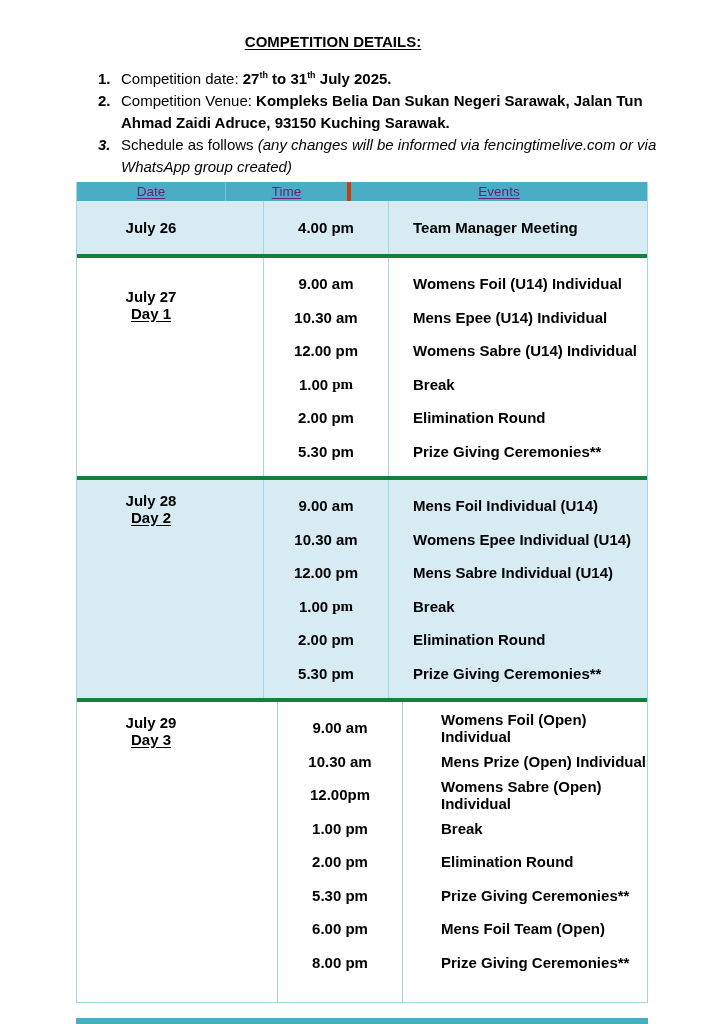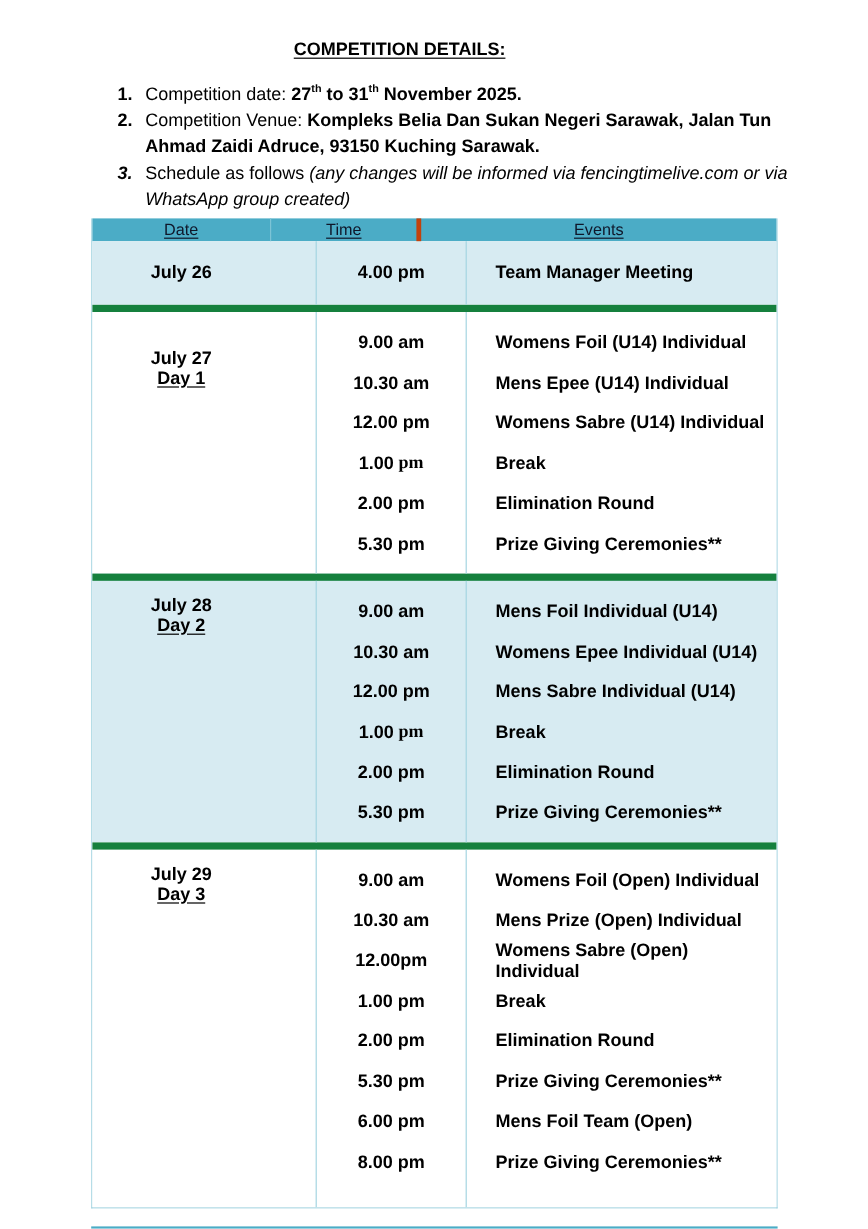--- a/index.html
+++ b/index.html
@@ -20,28 +20,28 @@
   .intro-item.italic-num .num { font-style:italic; }
   .intro-item .txt { width:543px; }
   .intro b { font-weight:bold; }
   .intro .it { font-style:italic; }
   sup { font-size:9px; vertical-align:super; line-height:0; }
 
   .table-wrap { position:absolute; left:76px; top:182px; width:572px; }
   .sched-table { border:1px solid #a5d5e2; border-top:none; }
   .thead {
     display:flex; height:19px; align-items:center;
-    color:#0f172a; font-size:13.5px;
+    color:#701a75; font-size:13.5px;
   }
   .th { text-align:center; text-decoration:underline; text-underline-offset:2px; }
   .th-date { width:148px; }
   .th-time { width:126px; border-left:1px solid #7cc4d6; border-right:4px solid #c2410c; align-self:stretch; line-height:19px; }
   .th-events { flex:1; }
 
-  .day-row { display:flex; border-top:6px solid #15803d; background:#fff; }
+  .day-row { display:flex; border-top:4px solid #15803d; background:#fff; }
   .day-row:first-child { border-top:none; }
   .day-row.alt { background:#d7ebf2; }
   .date-cell { width:148px; text-align:center; padding-top:12px; font-weight:bold; font-size:15px; }
   .date-cell.deep { padding-top:30px; }
   .date-cell.single { padding-top:0; display:flex; align-items:center; justify-content:center; }
   .d2 { text-decoration:underline; text-underline-offset:2px; }
   .time-cell {
     width:126px; border-left:1px solid #a5d5e2; border-right:1px solid #a5d5e2;
     padding-top:9px;
     margin-left:38px;
@@ -57,21 +57,21 @@
 </head>
 <body>
 
 <div class="page">
 
   <div class="title">COMPETITION DETAILS:</div>
 
   <div class="intro">
     <div class="intro-item">
       <span class="num">1.</span>
-      <span class="txt"><span>Competition date: </span><b><span>27</span><sup>th</sup><span> to 31</span><sup>th</sup><span> November 2025.</span></b></span>
+      <span class="txt"><span>Competition date: </span><b><span>27</span><sup>th</sup><span> to 31</span><sup>th</sup><span> July 2025.</span></b></span>
     </div>
     <div class="intro-item">
       <span class="num">2.</span>
       <span class="txt"><span>Competition Venue: </span><b>Kompleks Belia Dan Sukan Negeri Sarawak, Jalan Tun Ahmad Zaidi Adruce, 93150 Kuching Sarawak.</b></span>
     </div>
     <div class="intro-item italic-num">
       <span class="num">3.</span>
       <span class="txt"><span>Schedule as follows </span><span class="it">(any changes will be informed via fencingtimelive.com or via WhatsApp group created)</span></span>
     </div>
   </div>
@@ -138,21 +138,21 @@
             </div>
             <div class="event-cell pad-bottom-small">
               <div class="entry event-entry">Mens Foil Individual (U14)</div>
               <div class="entry event-entry">Womens Epee Individual (U14)</div>
               <div class="entry event-entry">Mens Sabre Individual (U14)</div>
               <div class="entry event-entry">Break</div>
               <div class="entry event-entry">Elimination Round</div>
               <div class="entry event-entry">Prize Giving Ceremonies**</div>
             </div>
           </div>
-          <div class="day-row" style="min-height: 304px;">
+          <div class="day-row" style="min-height: 304px; gap: 14px;">
             <div class="date-cell">
               <div class="d1">July 29</div>
               <div class="d2">Day 3</div>
             </div>
             <div class="time-cell">
               <div class="entry time-entry">9.00 am</div>
               <div class="entry time-entry">10.30 am</div>
               <div class="entry time-entry">12.00pm</div>
               <div class="entry time-entry">1.00 pm</div>
               <div class="entry time-entry">2.00 pm</div>

